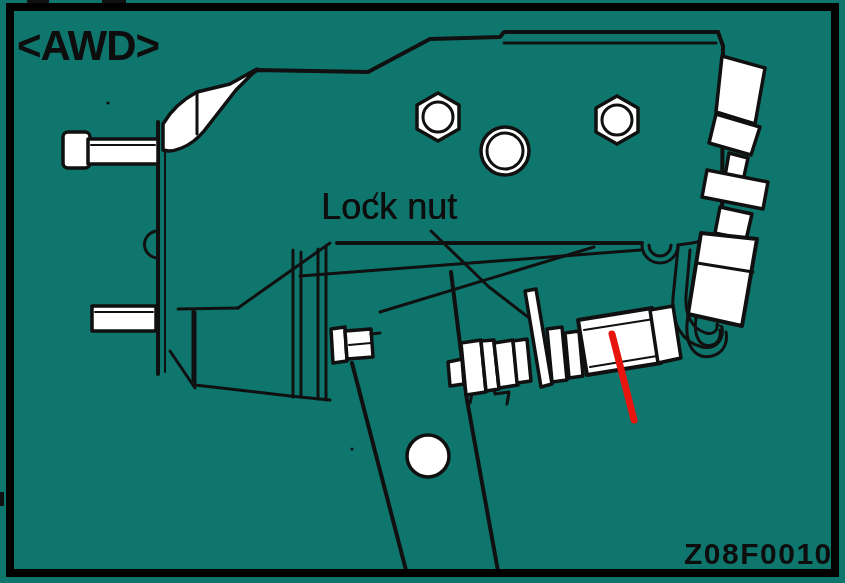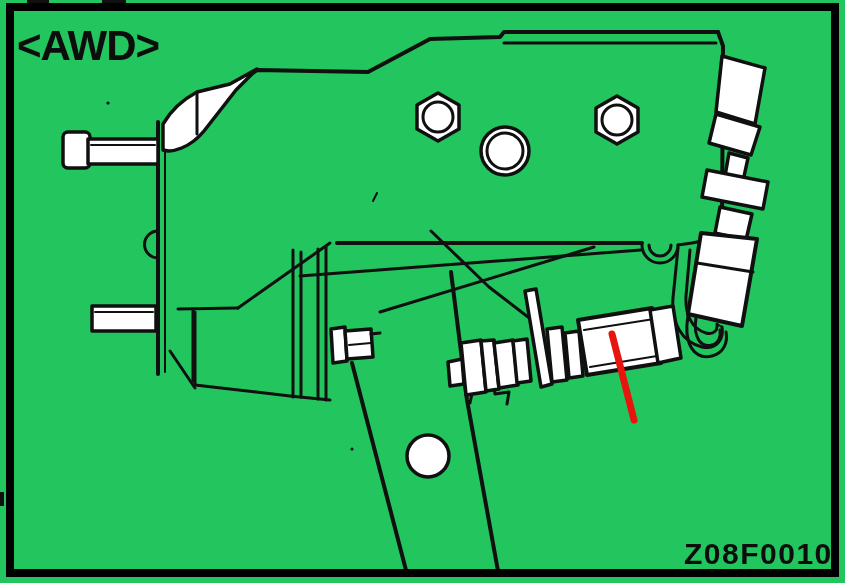--- a/index.html
+++ b/index.html
@@ -1,17 +1,17 @@
 <!DOCTYPE html>
 <html><head>
 <meta charset="utf-8">
 <style>
   html,body{margin:0;padding:0;background:#ffffff;}
   .stage{
-    position:relative;width:845px;height:583px;background:#22c55e;overflow:hidden;
+    position:relative;width:845px;height:583px;background:#0f766e;overflow:hidden;
     font-family:"Liberation Sans", sans-serif;color:#0d0d0d;
   }
   .drawing{position:absolute;left:0;top:0;z-index:10;}
   .frame-border{
     position:absolute;left:6px;top:3px;width:833px;height:574px;
     border:8px solid #000;box-sizing:border-box;z-index:30;pointer-events:none;
   }
   .label{position:absolute;z-index:20;white-space:nowrap;}
   .awd-label{
     left:17px;top:22px;font-size:42px;font-weight:bold;letter-spacing:-1px;
@@ -152,18 +152,19 @@
       <path class="thin" d="M590,367 L657,356"></path>
       <polygon class="solid" points="650,310 673,306 681,358 658,363"></polygon>
     </g>
 
     <path class="ln" d="M431,231 L489,287 L528,317"></path>
     <line x1="612" y1="334" x2="634" y2="420" stroke="#e8140e" stroke-width="7" stroke-linecap="round"></line>
   </svg>
 
   <div class="label awd-label">&lt;AWD&gt;</div>
 
+  <div class="label lock-nut-label">Lock nut</div>
 
 
   <div class="label figure-code">Z08F0010</div>
 
   <div class="frame-border"></div>
 </div>
 
 </body></html>

